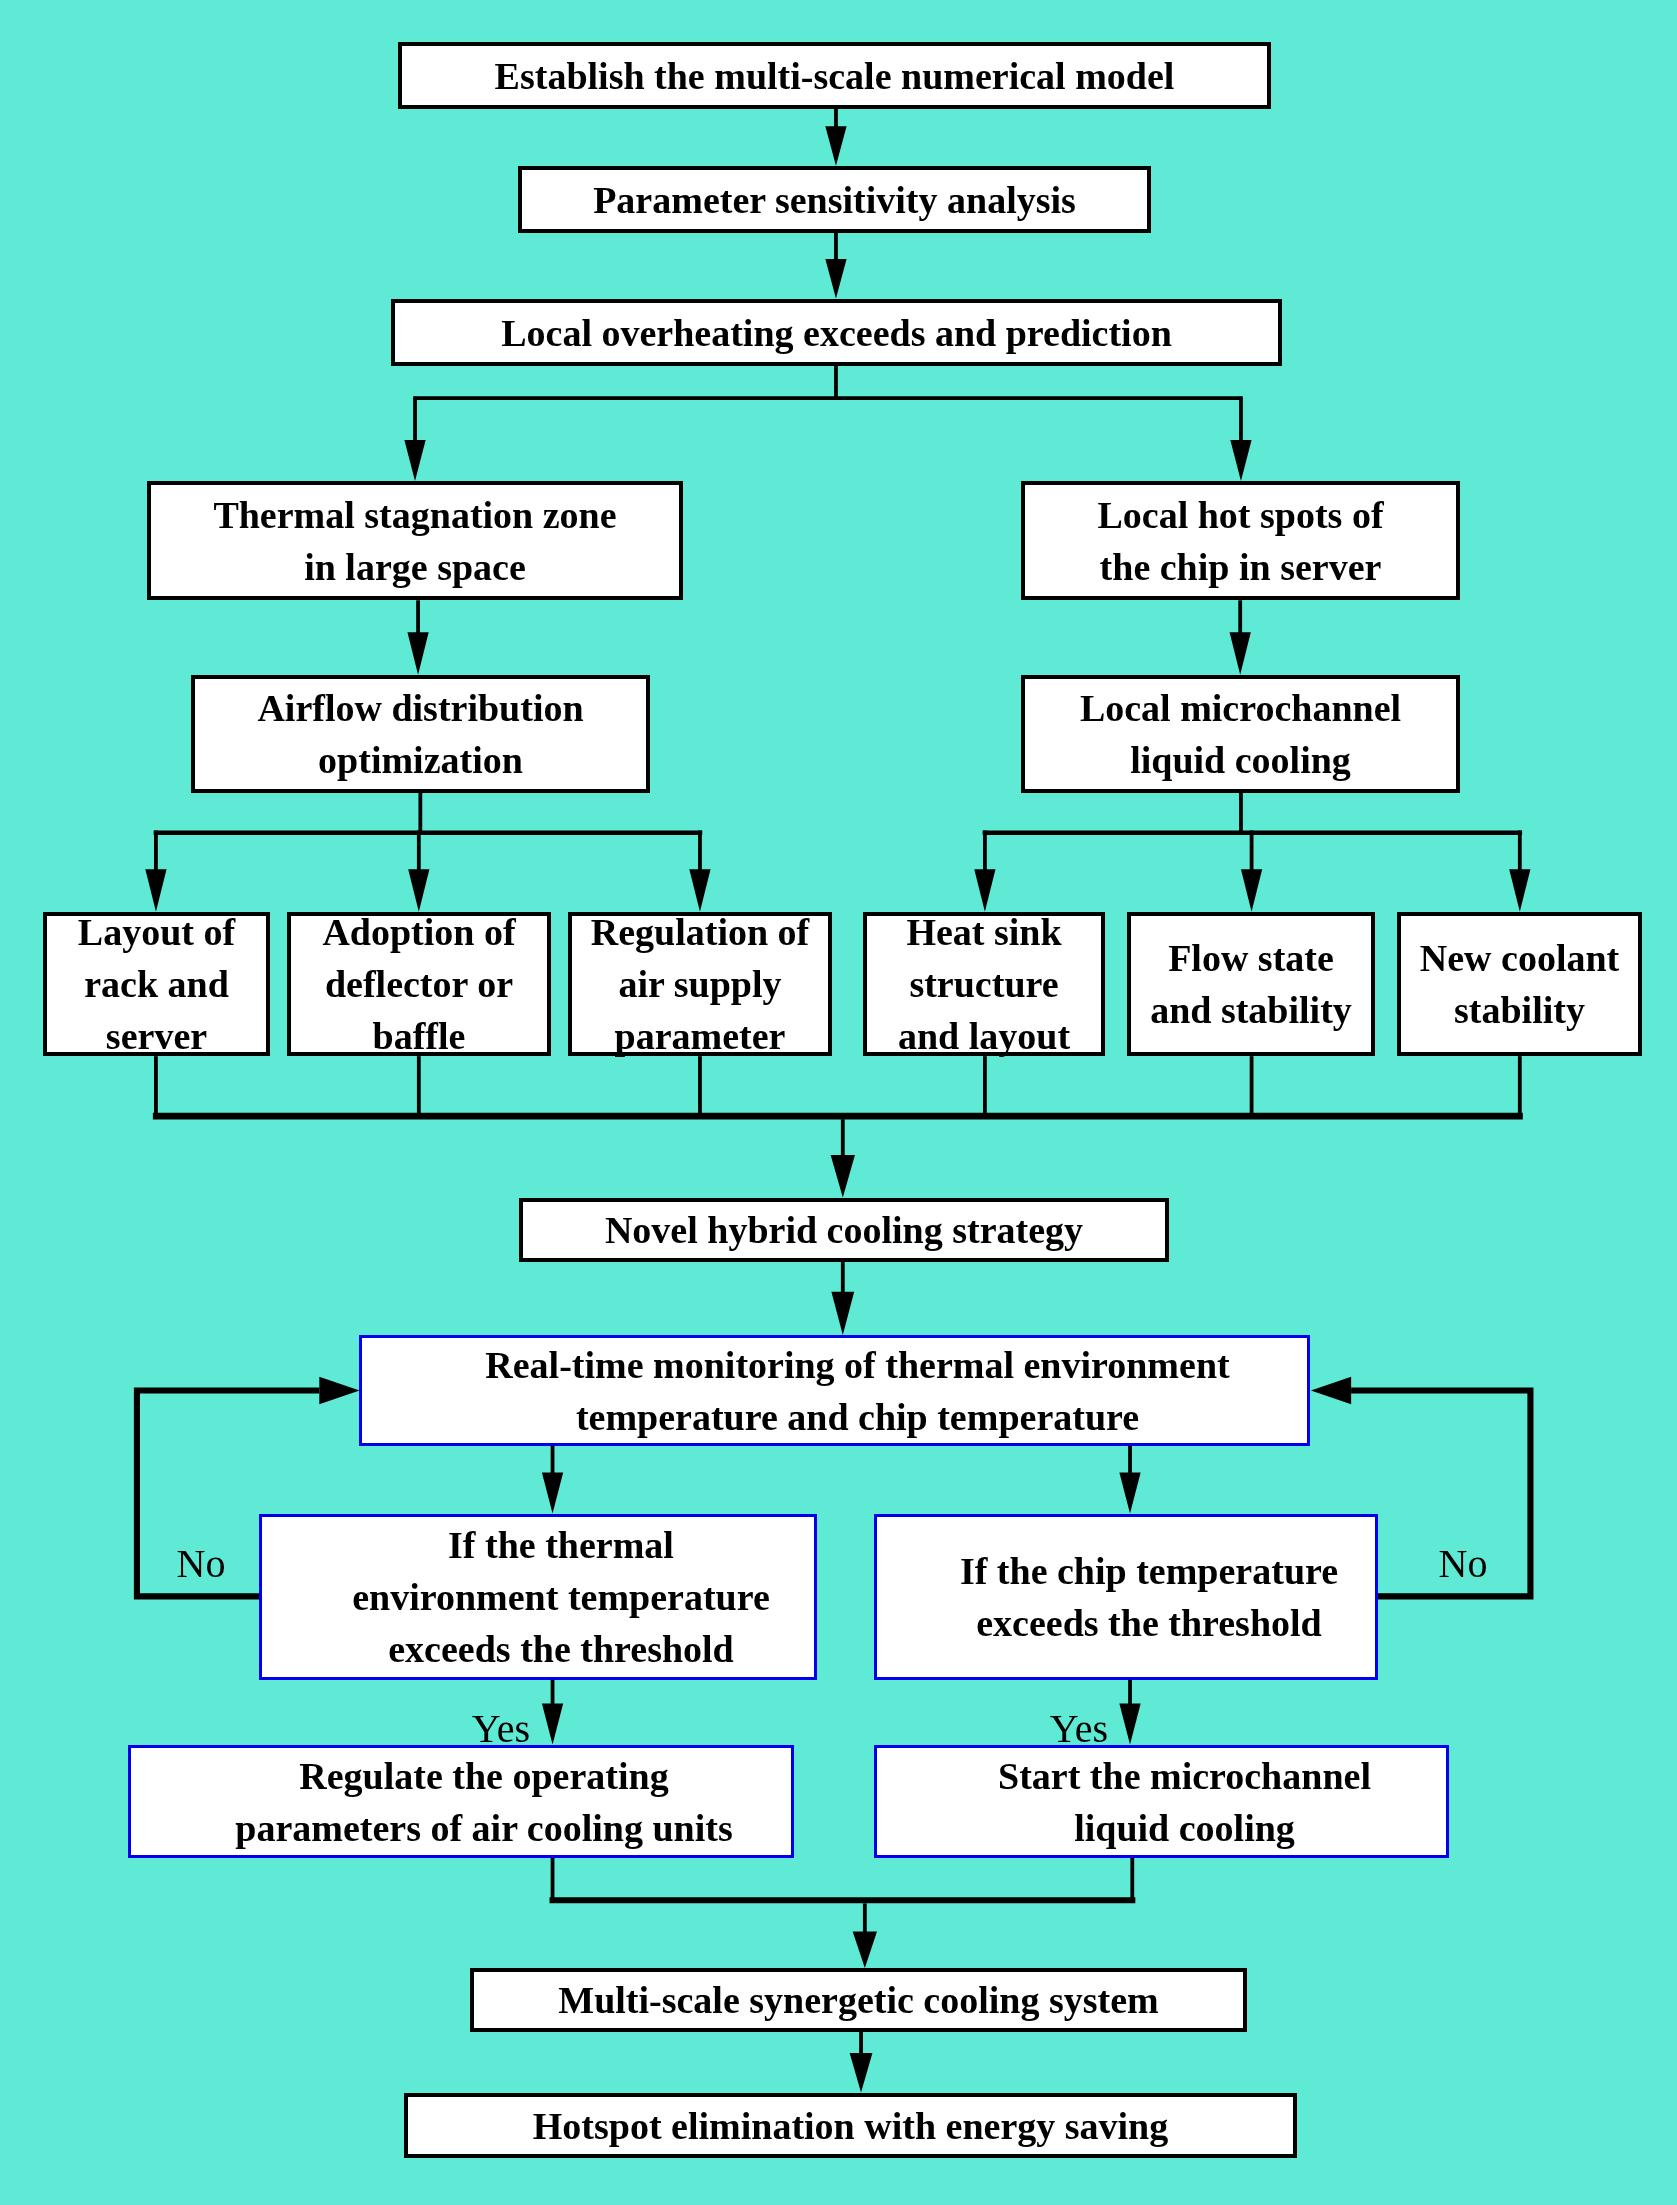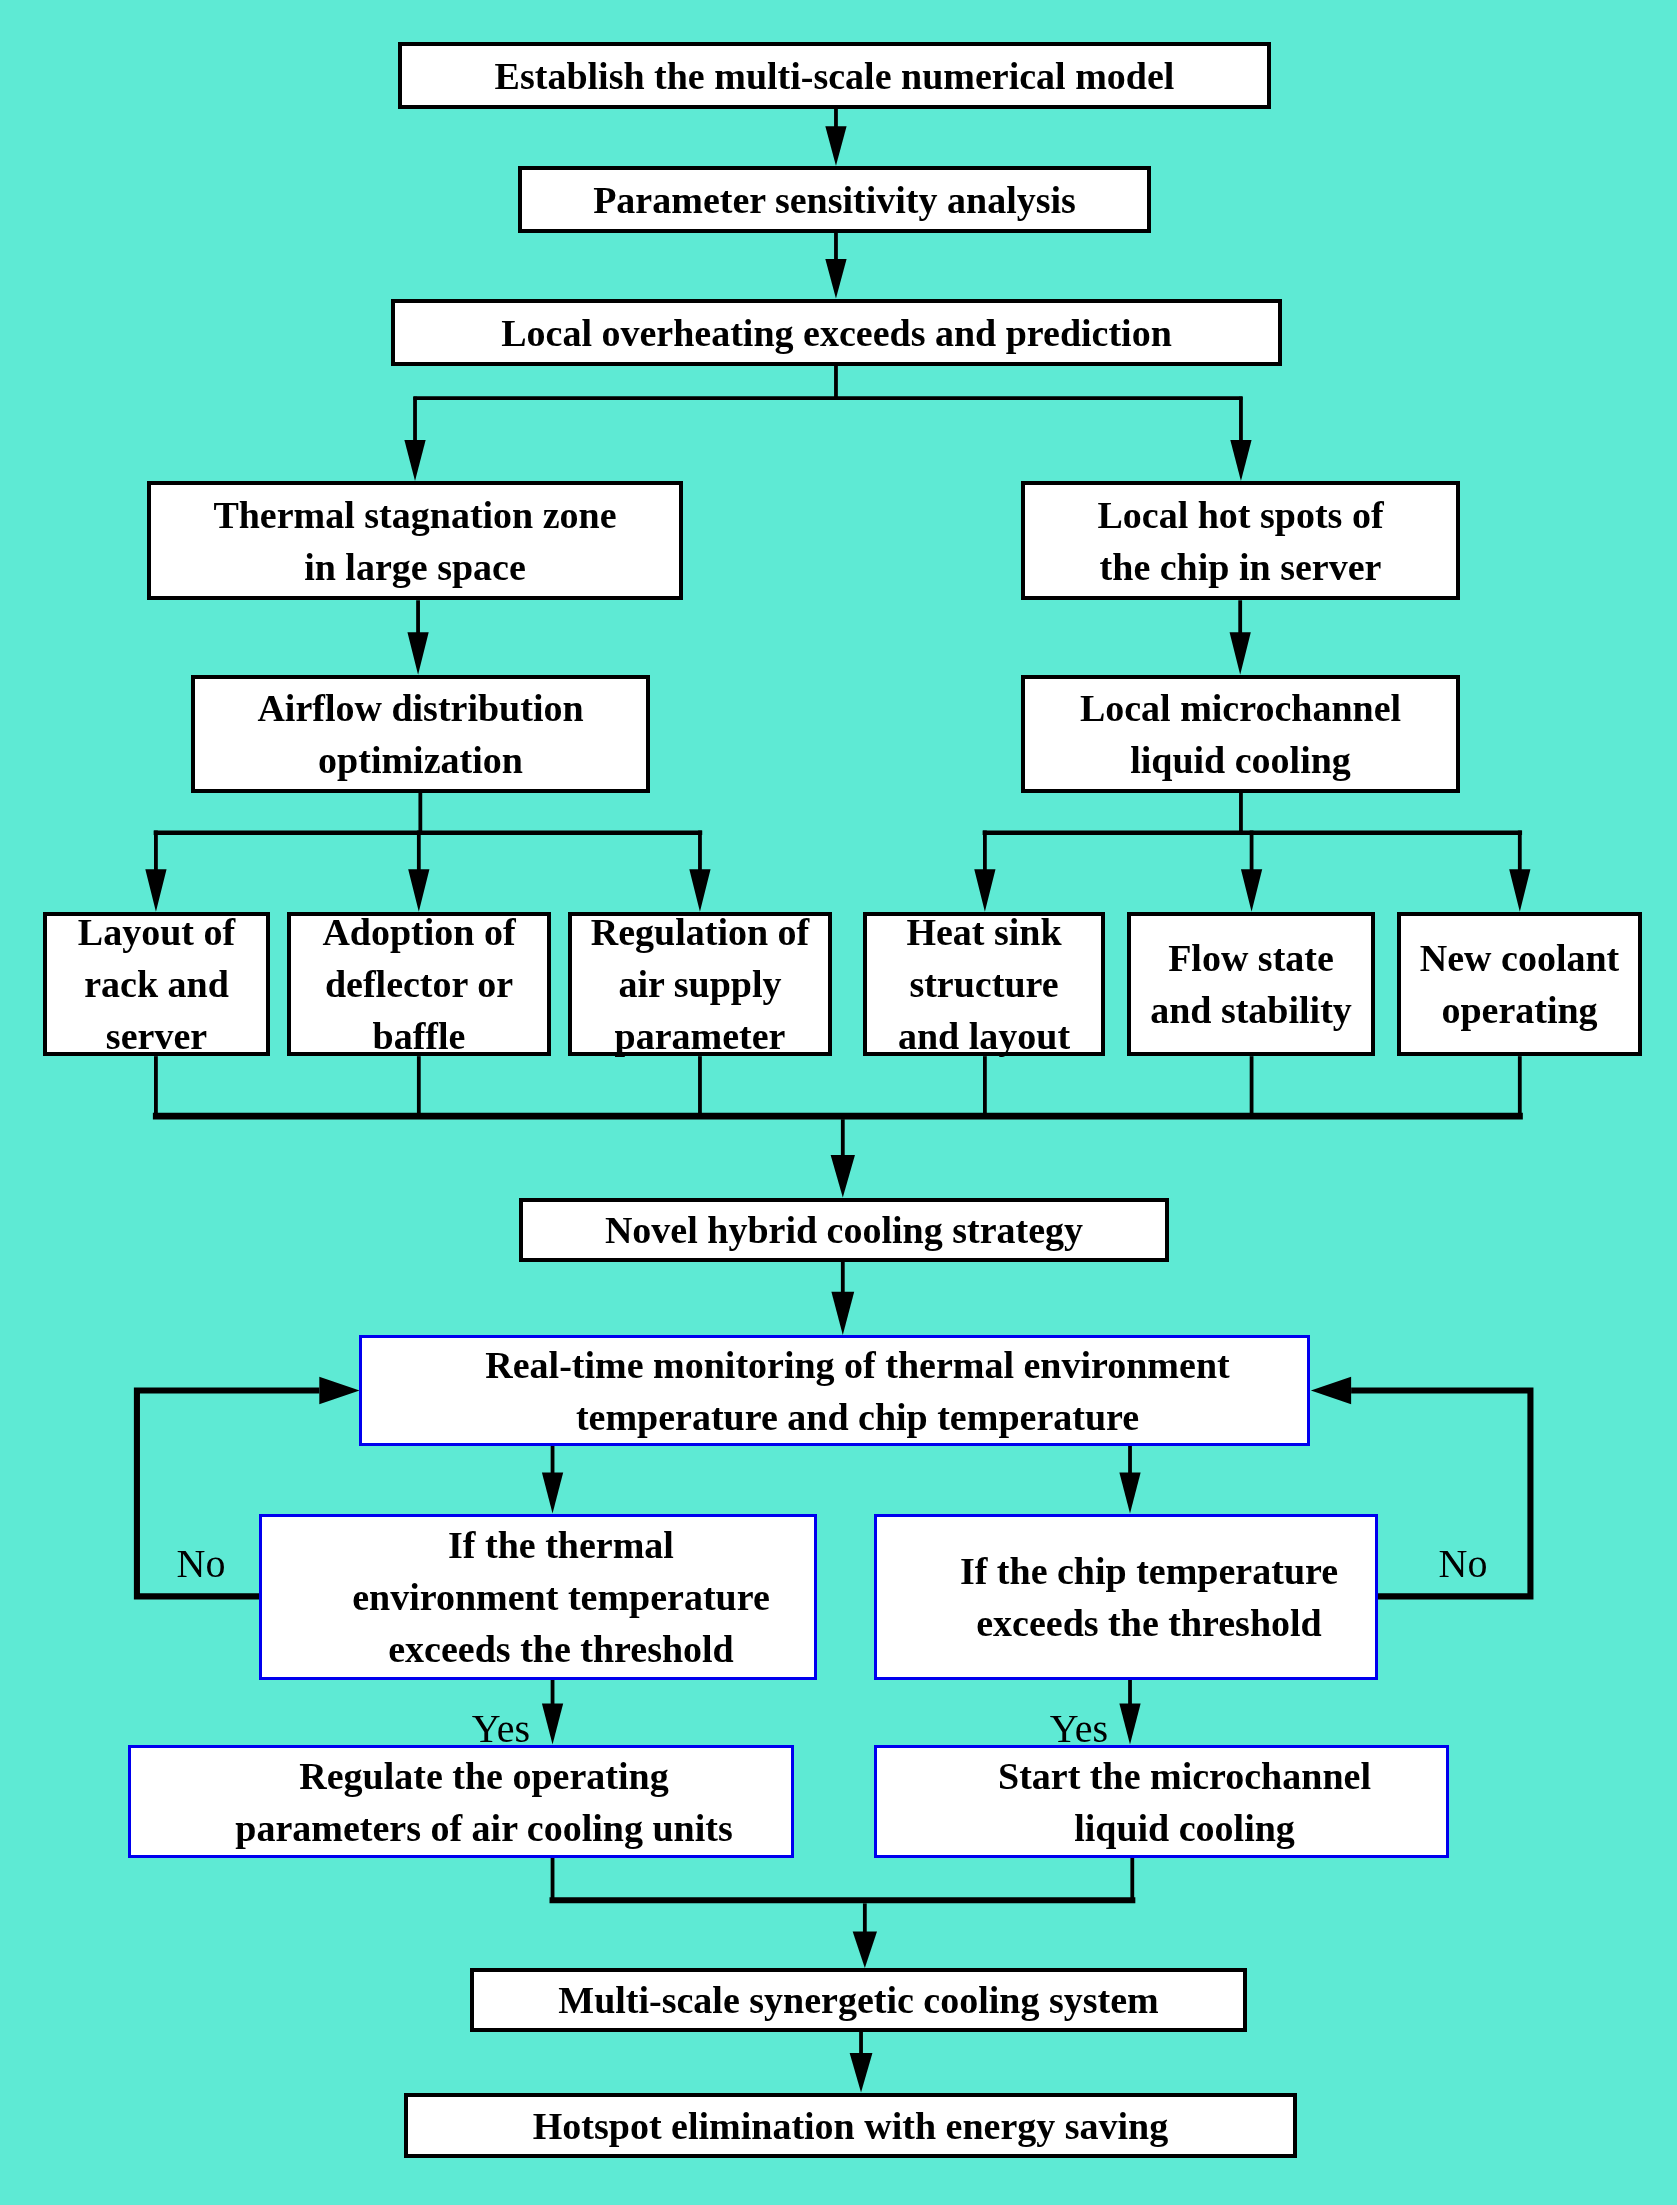--- a/index.html
+++ b/index.html
@@ -183,21 +183,21 @@
 parameter</div>
 
   <div class="node" style="left:863px;top:912px;width:242px;height:144px">Heat sink
 structure
 and layout</div>
 
   <div class="node" style="left:1127px;top:912px;width:248px;height:144px">Flow state
 and stability</div>
 
   <div class="node" style="left:1397px;top:912px;width:245px;height:144px">New coolant
-operating</div>
+stability</div>
 
   <div class="node" style="left:519px;top:1198px;width:650px;height:64px">Novel hybrid cooling strategy</div>
 
   <div class="node blue" style="left:359px;top:1335px;width:951px;height:111px">Real-time monitoring of thermal environment
 temperature and chip temperature</div>
 
   <div class="node blue" style="left:259px;top:1514px;width:558px;height:166px">If the thermal
 environment temperature
 exceeds the threshold</div>
 

